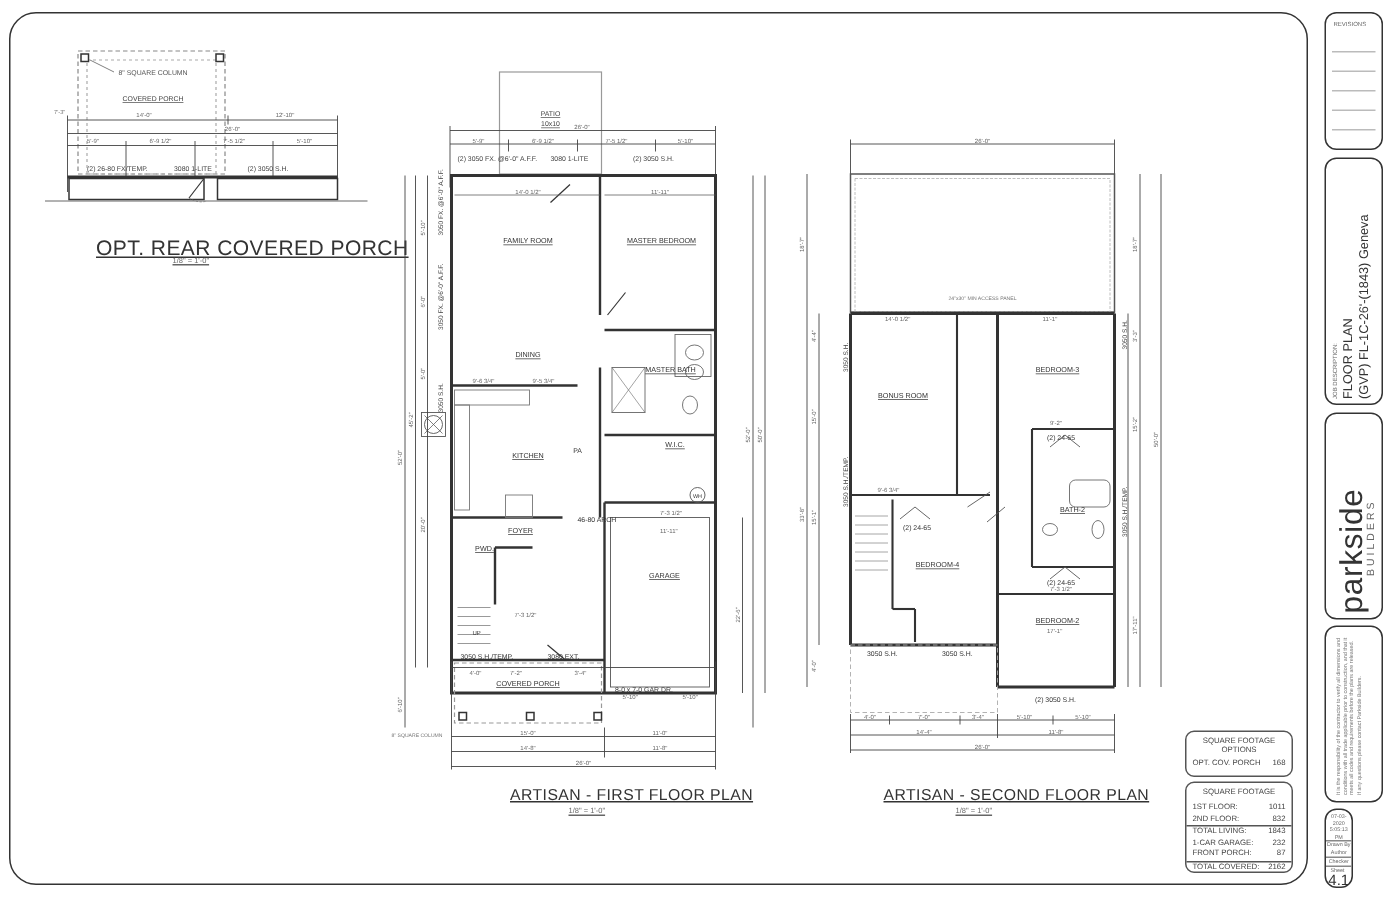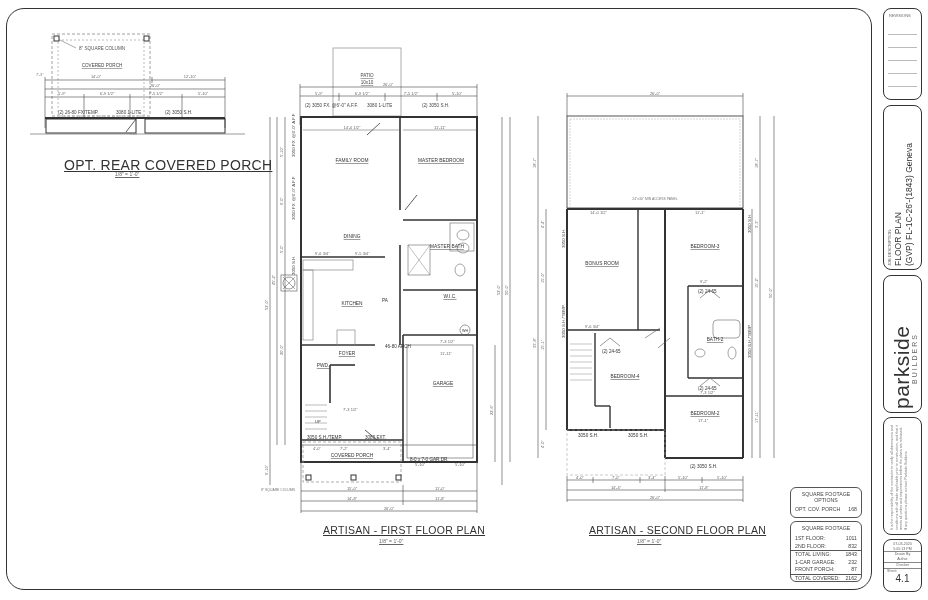--- a/index.html
+++ b/index.html
@@ -213,21 +213,21 @@
   <text x="85" y="405" font-size="4" fill="#666">7'-2"</text>
   <text x="128" y="405" font-size="4" fill="#666">3'-4"</text>
   <text x="160" y="421" font-size="4" fill="#666">5'-10"</text>
   <text x="200" y="421" font-size="4" fill="#666">5'-10"</text>
   <text x="97" y="445" font-size="4" fill="#666" text-anchor="middle">15'-0"</text>
   <text x="185" y="445" font-size="4" fill="#666" text-anchor="middle">11'-0"</text>
   <text x="97" y="455" font-size="4" fill="#666" text-anchor="middle">14'-8"</text>
   <text x="185" y="455" font-size="4" fill="#666" text-anchor="middle">11'-8"</text>
   <text x="134" y="465" font-size="4" fill="#666" text-anchor="middle">26'-0"</text>
 </svg>
-<div class="ttl" style="left:323px;top:524px">ARTISAN - FIRST FLOOR PLAN</div>
+<div class="ttl" style="left:340px;top:524px">ARTISAN - FIRST FLOOR PLAN</div>
 <div class="scl" style="left:379px;top:538px">1/8" = 1'-0"</div>
 
 <svg class="abs" style="left:530px;top:88px" width="270" height="425">
   <g stroke="#444" stroke-width="0.6">
     <line x1="37" y1="8" x2="213" y2="8"></line>
       <line x1="37" y1="5" x2="37" y2="28"></line>
       <line x1="213" y1="5" x2="213" y2="28"></line>
   </g>
   <text x="125" y="7" font-size="4" fill="#666" text-anchor="middle">26'-0"</text>
 
@@ -400,21 +400,21 @@
 
 <div class="tb" style="left:883px;top:275px;width:39px;height:138px">
   <div class="rot" style="left:6px;top:133px;font-size:21px;color:#333;letter-spacing:0.5px">parkside</div>
   <div class="rot" style="left:27px;top:108px;font-size:7px;color:#666;letter-spacing:2px">BUILDERS</div>
 </div>
 
 <div class="tb" style="left:883px;top:417px;width:39px;height:118px">
   <div class="rot" style="left:6px;top:112px;width:105px;white-space:normal;font-size:3.6px;line-height:4.6px;color:#777">It is the responsibility of the contractor to verify all dimensions and conditions with all trade applicable prior to construction, and that it meets all codes and requirements before the plans are released. If any questions please contact Parkside Builders.</div>
 </div>
 
-<div class="tb" style="left:883px;top:539px;width:39px;height:53px;font-size:3.6px;color:#666">
+<div class="tb" style="left:883px;top:539px;width:19px;height:53px;font-size:3.6px;color:#666">
   <div class="center" style="margin-top:2px;line-height:4.5px">07-03-2020</div>
   <div class="center" style="line-height:4.5px;border-bottom:0.5px solid #888">5:05:13 PM</div>
   <div class="center" style="line-height:4.5px">Drawn By</div>
   <div class="center" style="line-height:5px;border-bottom:0.5px solid #888">Author</div>
   <div class="center" style="line-height:5px;border-bottom:0.5px solid #888">Checker</div>
   <div style="line-height:4px;padding-left:3px">Sheet</div>
   <div class="center" style="font-size:10px;color:#333;line-height:11px">4.1</div>
 </div>
 
 </body></html>

